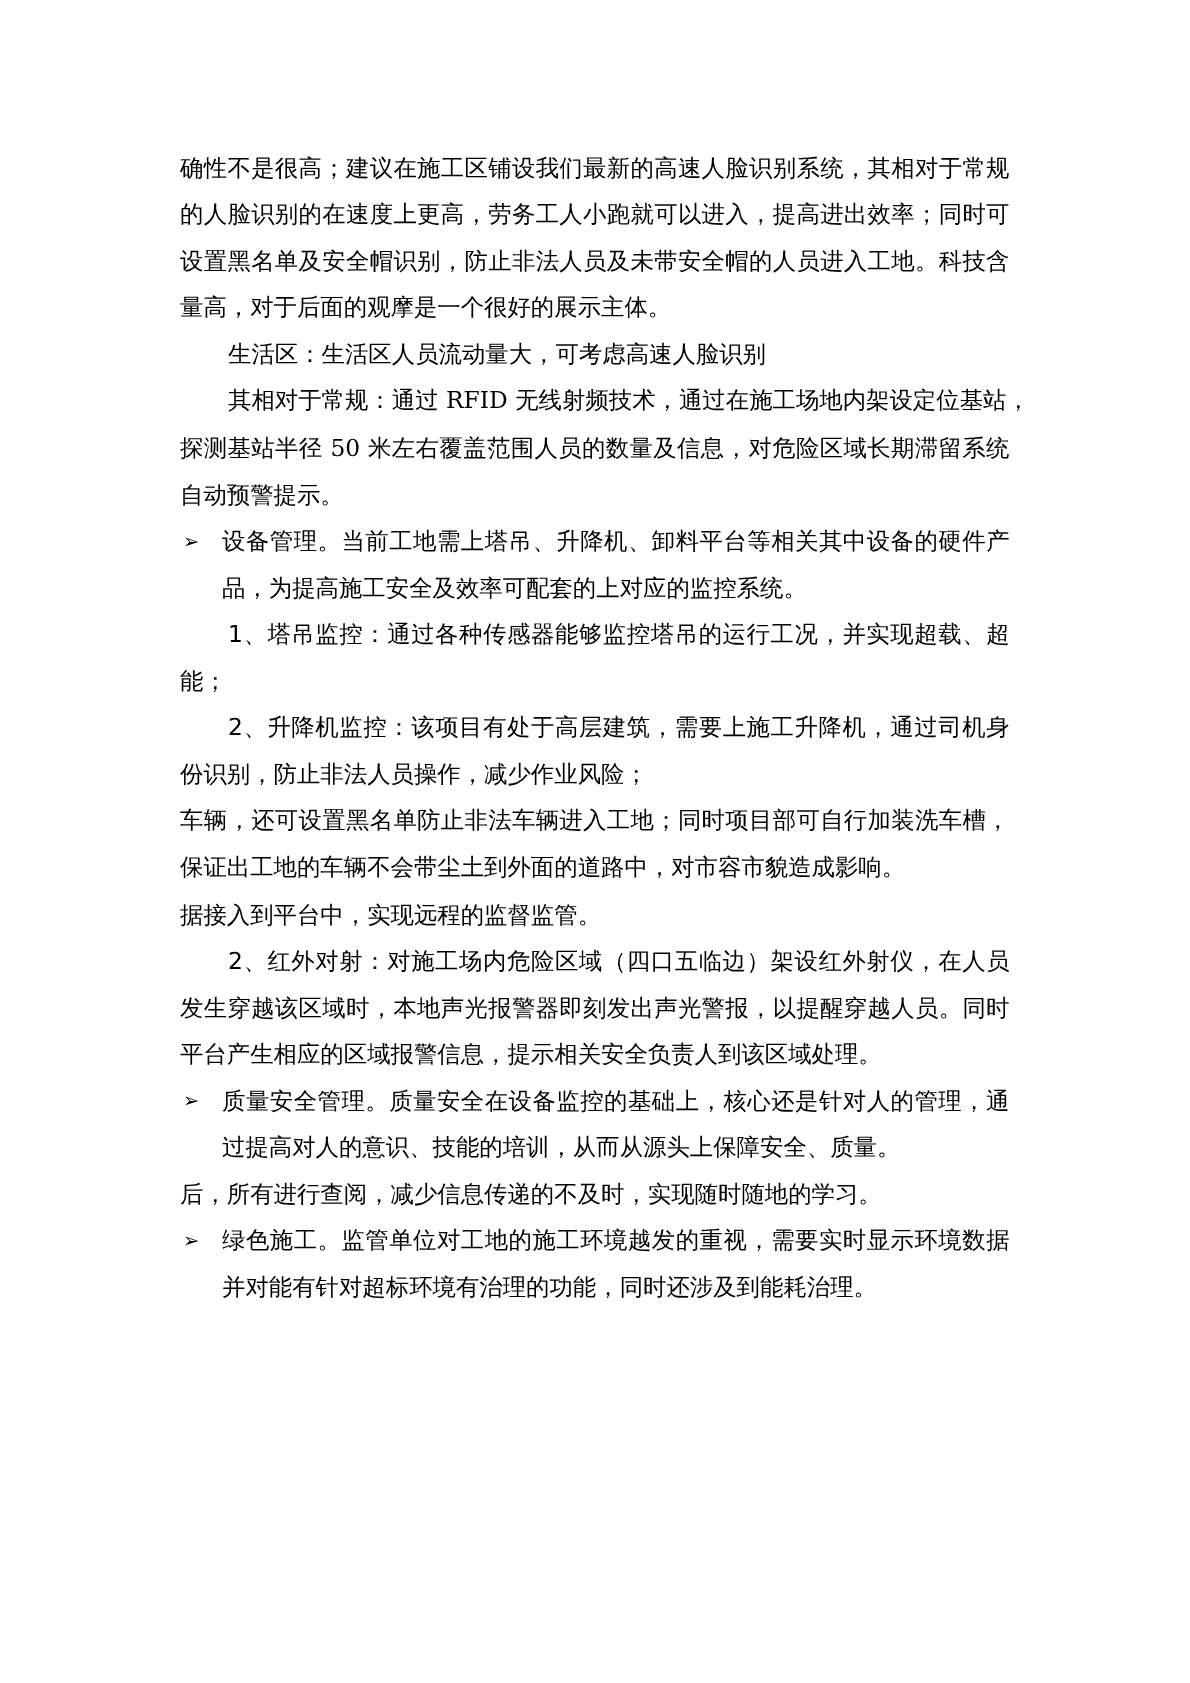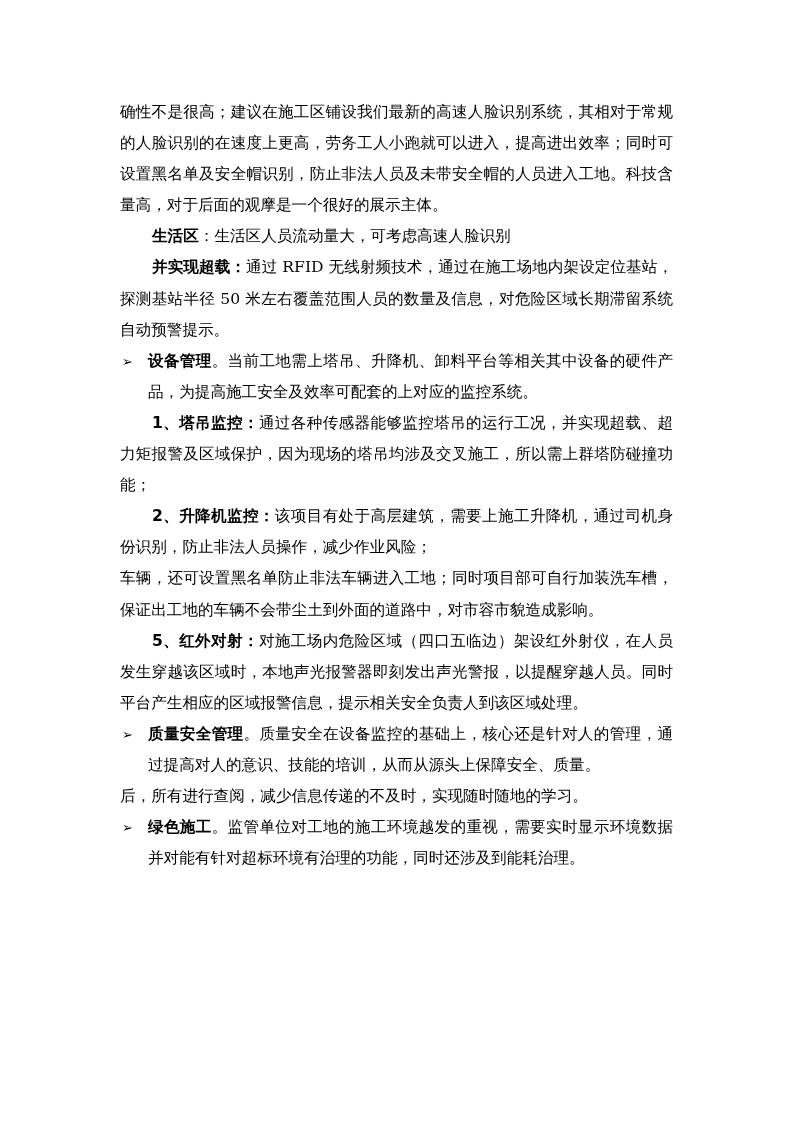--- a/index.html
+++ b/index.html
@@ -4,54 +4,54 @@
 <style>
   html, body { margin: 0; padding: 0; background: #ffffff; }
   body { width: 793px; height: 1122px; position: relative; overflow: hidden;
          font-family: "DejaVu Serif", "Liberation Serif", serif; color: #000; }
   .page { position: absolute; left: 120px; top: 97px; width: 553px; }
   .line { height: 31.1px; line-height: 31.1px; font-size: 15.6px; white-space: nowrap;
           text-align: justify; text-align-last: justify; letter-spacing: 0; }
   .line.last { text-align-last: left; }
   .ind2 { padding-left: 32px; }
   .ind-b { padding-left: 28px; }
-  .b { font-weight: bold; font-family: "DejaVu Sans", "Liberation Sans", sans-serif; }
+  .b { font-weight: normal; font-family: "DejaVu Sans", "Liberation Sans", sans-serif; }
   .bullet { position: absolute; left: 2px; font-size: 13px; font-family: "DejaVu Sans", sans-serif; }
   .bl { position: relative; }
 </style>
 </head>
 <body>
 
 <div class="page">
   <div class="line">确性不是很高；建议在施工区铺设我们最新的高速人脸识别系统，其相对于常规</div>
   <div class="line">的人脸识别的在速度上更高，劳务工人小跑就可以进入，提高进出效率；同时可</div>
   <div class="line">设置黑名单及安全帽识别，防止非法人员及未带安全帽的人员进入工地。科技含</div>
   <div class="line last">量高，对于后面的观摩是一个很好的展示主体。</div>
 
   <div class="line last ind2"><span class="b">生活区</span><span>：</span><span>生活区人员流动量大，可考虑高速人脸识别</span></div>
 
-  <div class="line ind2"><span class="b">并实现超载</span><span class="b">：</span><span>通过 RFID 无线射频技术，通过在施工场地内架设定位基站，</span></div>
+  <div class="line ind2"><span class="b">其相对于常规</span><span class="b">：</span><span>通过 RFID 无线射频技术，通过在施工场地内架设定位基站，</span></div>
   <div class="line">探测基站半径 50 米左右覆盖范围人员的数量及信息，对危险区域长期滞留系统</div>
   <div class="line last">自动预警提示。</div>
 
   <div class="line bl ind-b"><span class="bullet">➢</span><span class="b">设备管理</span><span>。</span><span>当前工地需上塔吊、升降机、卸料平台等相关其中设备的硬件产</span></div>
   <div class="line last ind-b">品，为提高施工安全及效率可配套的上对应的监控系统。</div>
 
   <div class="line ind2"><span class="b">1、塔吊监控</span><span class="b">：</span><span>通过各种传感器能够监控塔吊的运行工况，并实现超载、超</span></div>
-  <div class="line">力矩报警及区域保护，因为现场的塔吊均涉及交叉施工，所以需上群塔防碰撞功</div>
   <div class="line last">能；</div>
 
   <div class="line ind2"><span class="b">2、升降机监控</span><span class="b">：</span><span>该项目有处于高层建筑，需要上施工升降机，通过司机身</span></div>
   <div class="line last">份识别，防止非法人员操作，减少作业风险；</div>
 
   <div class="line">车辆，还可设置黑名单防止非法车辆进入工地；同时项目部可自行加装洗车槽，</div>
   <div class="line last">保证出工地的车辆不会带尘土到外面的道路中，对市容市貌造成影响。</div>
 
+  <div class="line last">据接入到平台中，实现远程的监督监管。</div>
 
-  <div class="line ind2"><span class="b">5、红外对射</span><span class="b">：</span><span>对施工场内危险区域（四口五临边）架设红外射仪，在人员</span></div>
+  <div class="line ind2"><span class="b">2、红外对射</span><span class="b">：</span><span>对施工场内危险区域（四口五临边）架设红外射仪，在人员</span></div>
   <div class="line">发生穿越该区域时，本地声光报警器即刻发出声光警报，以提醒穿越人员。同时</div>
   <div class="line last">平台产生相应的区域报警信息，提示相关安全负责人到该区域处理。</div>
 
   <div class="line bl ind-b"><span class="bullet">➢</span><span class="b">质量安全管理</span><span>。</span><span>质量安全在设备监控的基础上，核心还是针对人的管理，通</span></div>
   <div class="line last ind-b">过提高对人的意识、技能的培训，从而从源头上保障安全、质量。</div>
 
   <div class="line last">后，所有进行查阅，减少信息传递的不及时，实现随时随地的学习。</div>
 
   <div class="line bl ind-b"><span class="bullet">➢</span><span class="b">绿色施工</span><span>。</span><span>监管单位对工地的施工环境越发的重视，需要实时显示环境数据</span></div>
   <div class="line last ind-b">并对能有针对超标环境有治理的功能，同时还涉及到能耗治理。</div>

